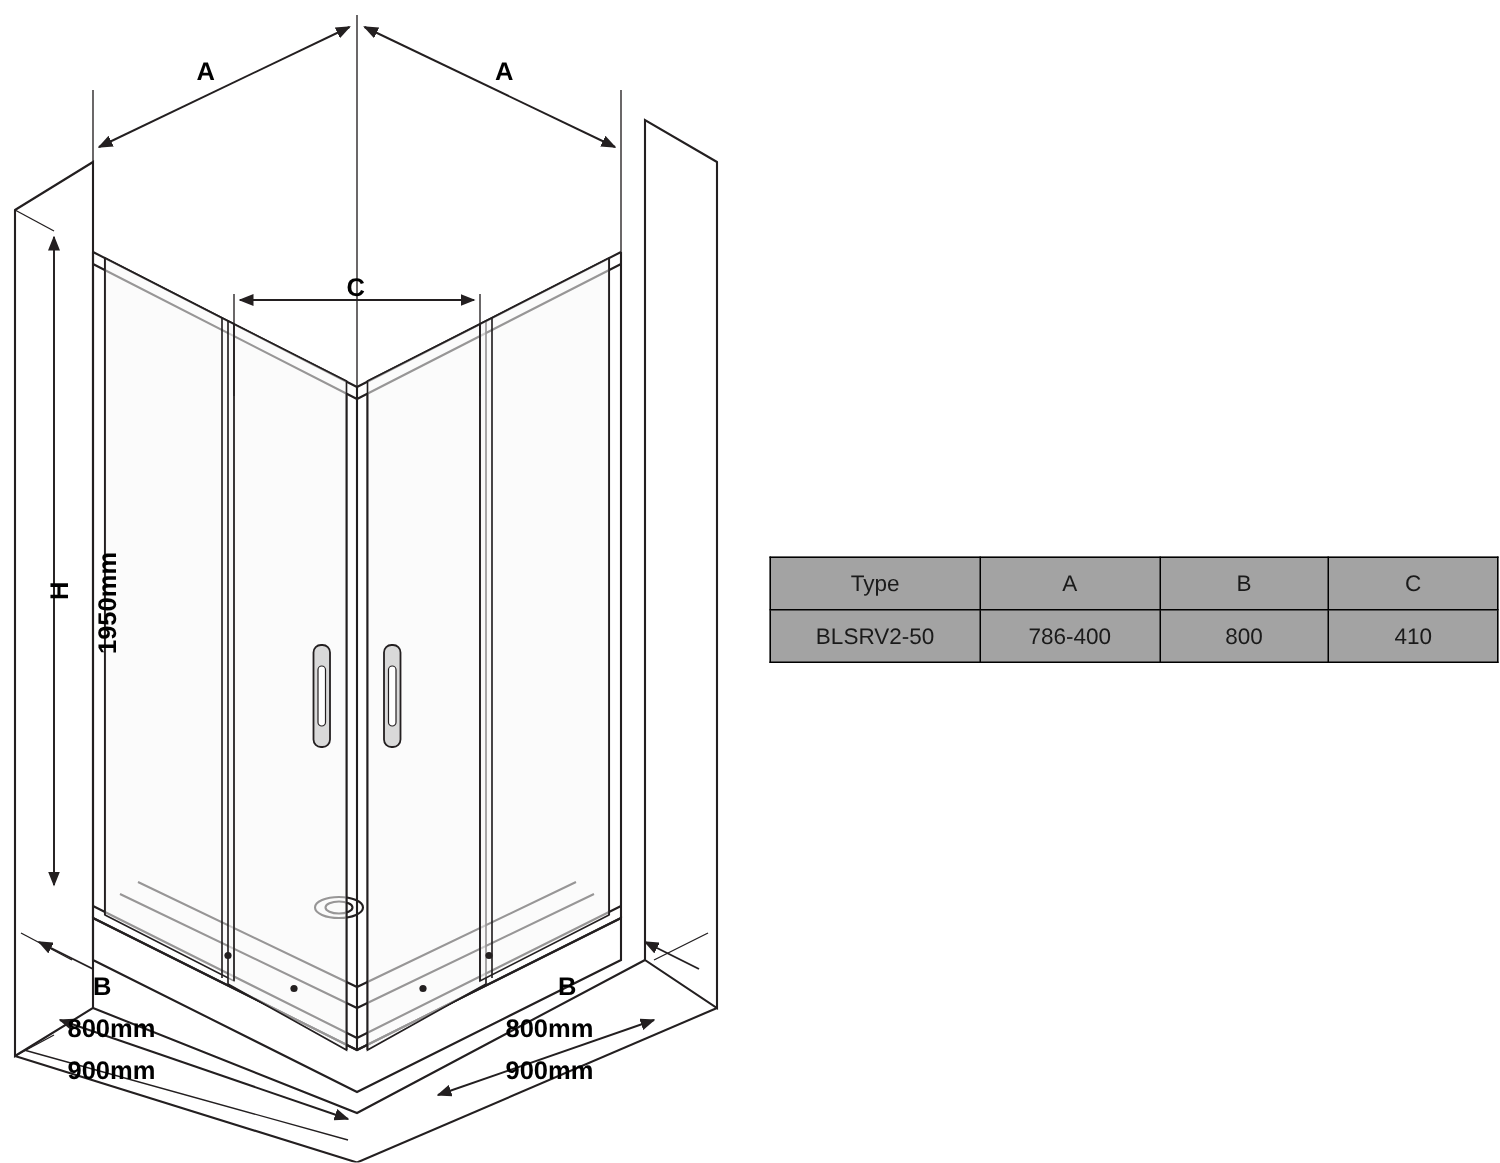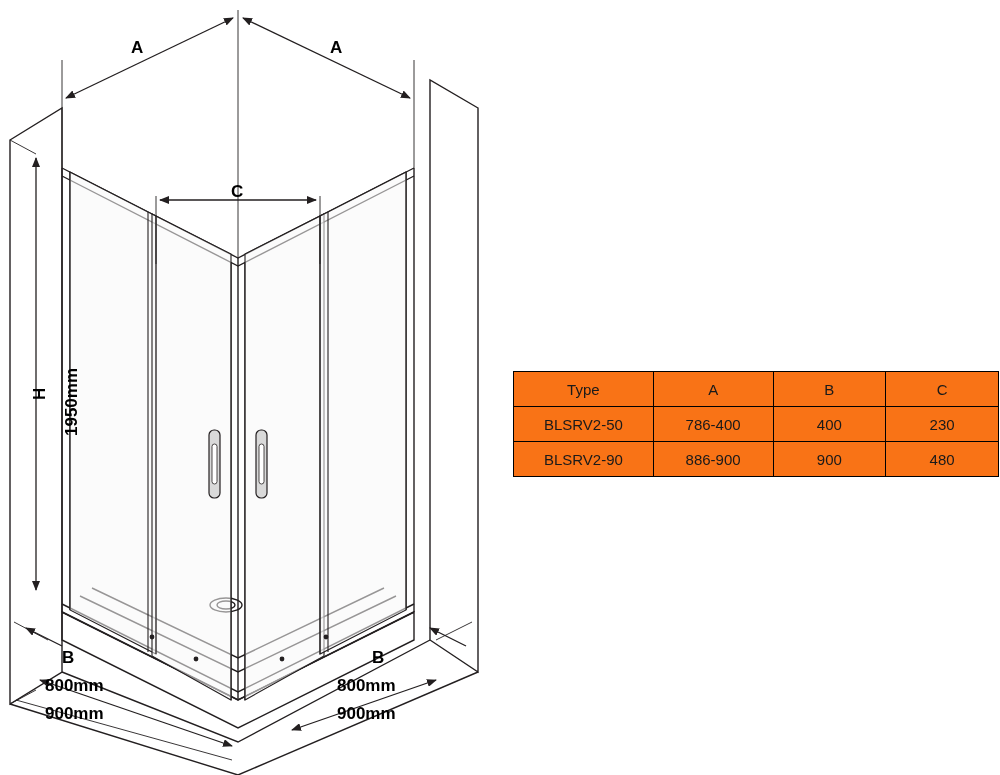--- a/index.html
+++ b/index.html
@@ -41,21 +41,21 @@
   }
   
   #spec-table {
     position: absolute;
     left: 513px;
     top: 371px;
     width: 486px;
     border-collapse: collapse;
     font-size: 15px;
     color: #1a1a1a;
-    background: #f97316;
+    background: #a3a3a3;
   }
   #spec-table td, #spec-table th {
     border: 1px solid #000000;
     text-align: center;
     font-weight: normal;
     padding: 8px 4px;
     height: 18px;
   }
   #spec-table th { font-weight: normal; }
   #spec-table col.c-type { width: 140px; }
@@ -202,25 +202,19 @@
         <th>Type</th>
         <th>A</th>
         <th>B</th>
         <th>C</th>
       </tr>
     </thead>
     <tbody>
       <tr>
         <td>BLSRV2-50</td>
         <td>786-400</td>
-        <td>400</td>
-        <td>230</td>
-      </tr>
-      <tr>
-        <td>BLSRV2-90</td>
-        <td>886-900</td>
-        <td>900</td>
-        <td>480</td>
+        <td>800</td>
+        <td>410</td>
       </tr>
     </tbody>
   </table>
 
 </div>
 
 </body></html>

